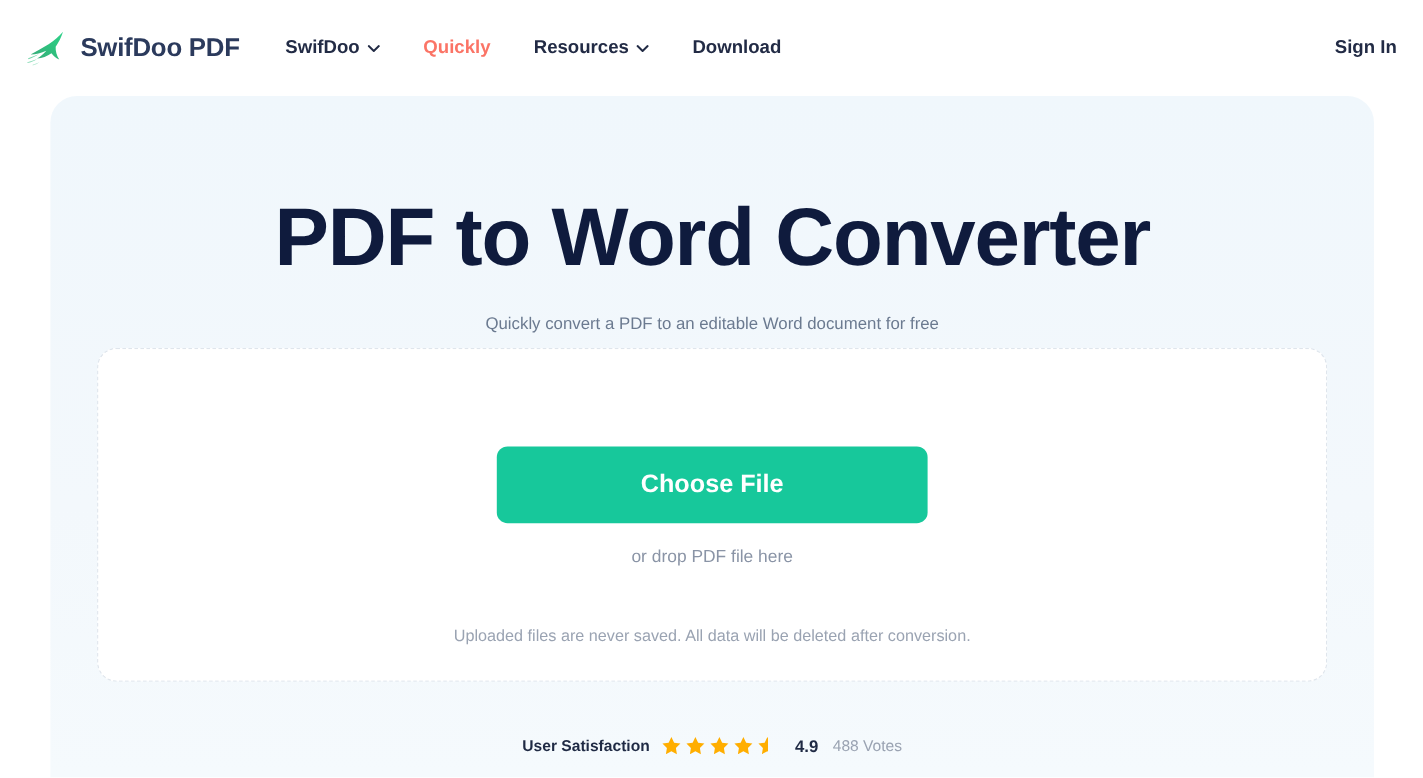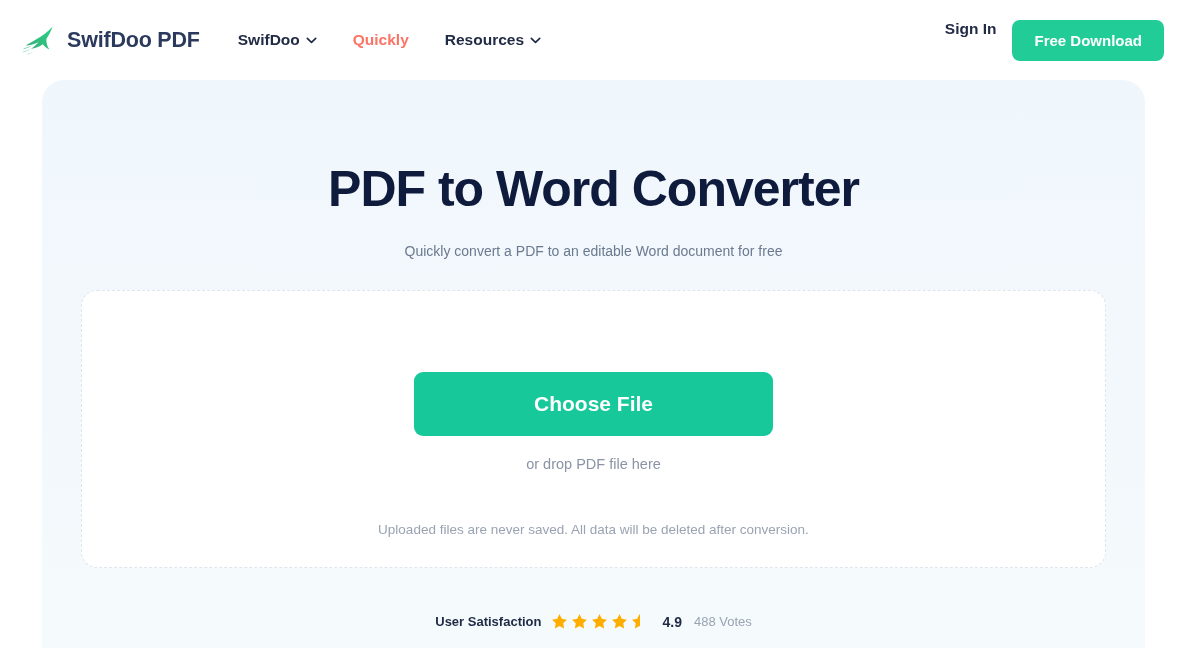--- a/index.html
+++ b/index.html
@@ -102,21 +102,21 @@
     left: 42px;
     top: 80px;
     width: 1103px;
     height: 568px;
     background: linear-gradient(180deg, #f0f7fc 0%, #f3f8fc 60%, #f5fafd 100%);
     border-radius: 22px 22px 0 0;
     box-sizing: border-box;
   }
   .hero-title {
     text-align: center;
-    font-size: 50px;
+    font-size: 68px;
     font-weight: 700;
     color: #0f1b3d;
     letter-spacing: -1px;
     margin: 0;
     padding-top: 83px;
     line-height: 1.05;
   }
   .hero-sub {
     text-align: center;
     font-size: 14px;
@@ -229,25 +229,27 @@
     </div>
     <div class="nav-item active">
       <span>Quickly</span>
     </div>
     <div class="nav-item">
       <span>Resources</span>
       <svg class="chev" viewBox="0 0 12 8">
         <path d="M1.2 1.6 L6 6.2 L10.8 1.6" fill="none" stroke="#222b45" stroke-width="1.9" stroke-linecap="round" stroke-linejoin="round"></path>
       </svg>
     </div>
+    <div class="nav-item">
+      <span>Download</span>
+    </div>
   </nav>
 
   <div class="header-right">
     <span class="signin">Sign In</span>
-    <button class="btn-free">Free Download</button>
   </div>
 </div>
 
 <div class="hero">
 
   <h1 class="hero-title">PDF to Word Converter</h1>
   <p class="hero-sub">Quickly convert a PDF to an editable Word document for free</p>
 
   <div class="upload-card">
     <button class="btn-choose">Choose File</button>

